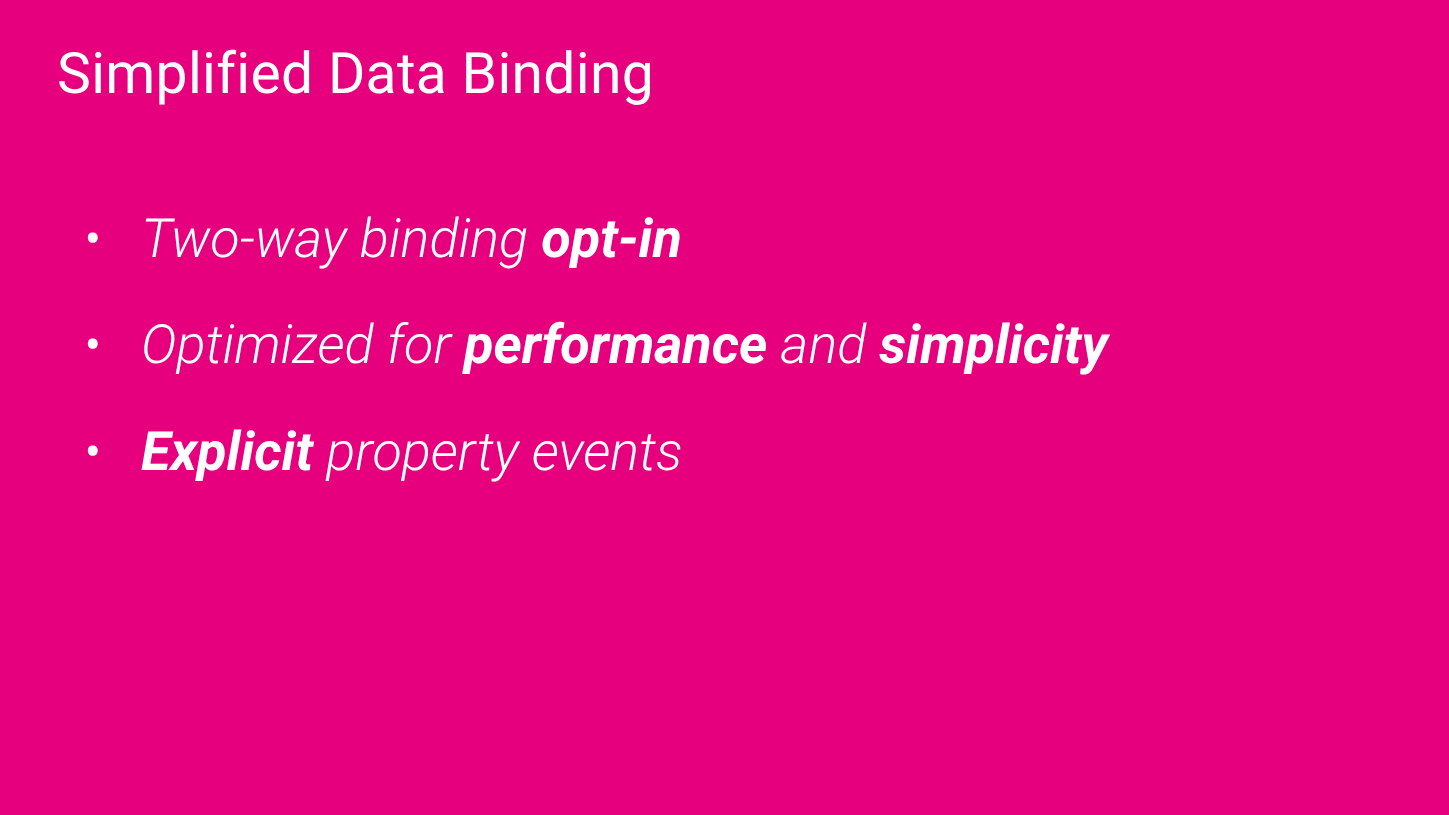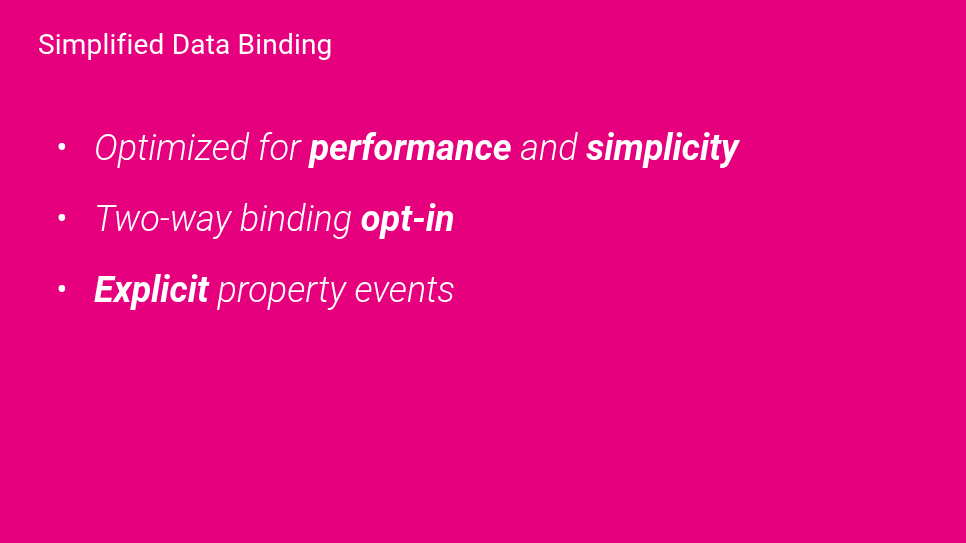--- a/index.html
+++ b/index.html
@@ -14,21 +14,21 @@
       font-family: -apple-system, BlinkMacSystemFont, "Segoe UI", Roboto, "Helvetica Neue", Arial, sans-serif;
       color: #ffffff;
       overflow: hidden;
     }
     .slide {
       width: 100%;
       height: 100%;
       padding: 28px 38px;
     }
     .title {
-      font-size: 28px;
+      font-size: 38px;
       font-weight: 400;
       margin-bottom: 64px;
       letter-spacing: 0.2px;
     }
     .bullets {
       list-style: none;
       padding-left: 18px;
     }
     .bullets li {
       position: relative;
@@ -50,17 +50,17 @@
     .bold {
       font-weight: 700;
     }
   </style>
 </head>
 <body>
 
 <div class="slide">
   <h1 class="title">Simplified Data Binding</h1>
   <ul class="bullets">
+    <li><span>Two-way binding </span><span class="bold">opt-in</span></li>
     <li><span>Optimized for </span><span class="bold">performance</span><span> and </span><span class="bold">simplicity</span></li>
-    <li><span>Two-way binding </span><span class="bold">opt-in</span></li>
     <li><span class="bold">Explicit</span><span> property events</span></li>
   </ul>
 </div>
 
 </body></html>

